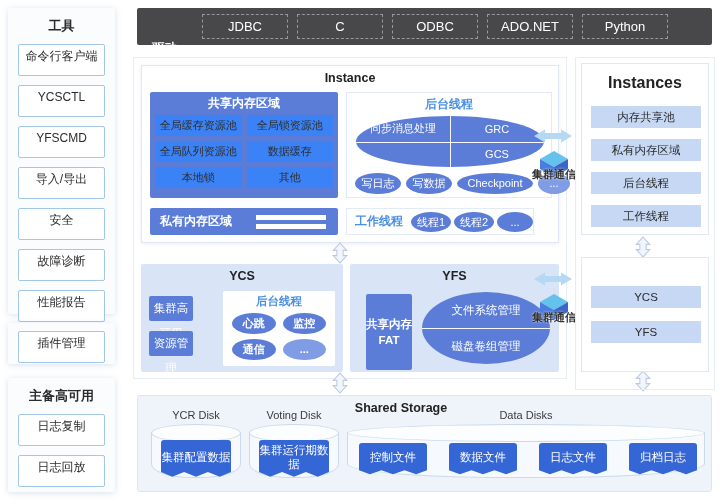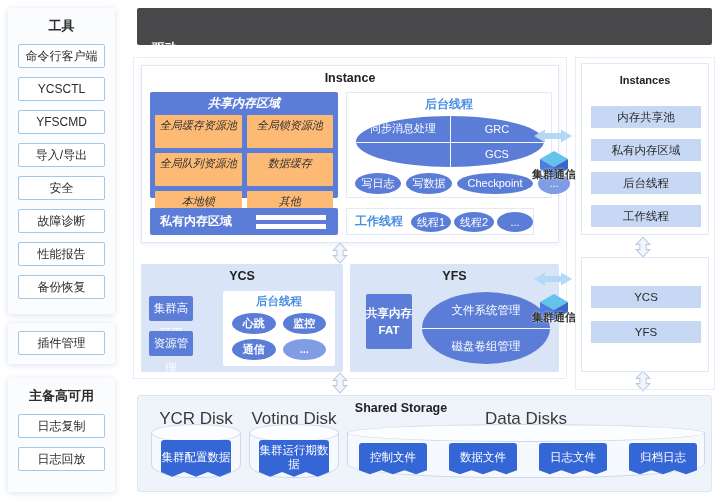--- a/index.html
+++ b/index.html
@@ -6,42 +6,42 @@
   body { background:#fff; }
   #app{position:relative;width:720px;height:500px;background:#ffffff;
        font-family:"Liberation Sans","DejaVu Sans",sans-serif;color:#2e2e2e;overflow:hidden;}
 
   
   .panel{position:absolute;background:#fafcfe;box-shadow:0 1px 6px rgba(120,150,190,.28);border-radius:2px;}
   .tools-panel{left:8px;top:8px;width:107px;height:306px;}
   .plugin-panel{left:8px;top:323px;width:107px;height:41px;}
   .ha-panel{left:8px;top:378px;width:107px;height:114px;}
   .panel-title{font-weight:bold;font-size:13px;text-align:center;padding-top:9px;color:#2b2b2b;}
-  .side-item{margin:9px 10px 0;height:24px;line-height:22px;background:#fff;border:1px solid #a3c7e9;
+  .side-item{margin:9px 10px 0;height:32px;line-height:22px;background:#fff;border:1px solid #a3c7e9;
              text-align:center;font-size:12px;color:#2b2b2b;border-radius:2px;}
   .plugin-panel .side-item{margin-top:8px;}
 
   
   .drivers-bar{position:absolute;left:137px;top:8px;width:575px;height:37px;background:#48484b;
                border-radius:2px;display:flex;align-items:center;}
   .drivers-label{color:#fff;font-weight:bold;font-size:12.5px;margin-left:15px;margin-top:44px;}
   .driver-boxes{display:flex;gap:9px;margin-left:25px;}
   .driver-box{width:86px;height:25px;line-height:23px;border:1px dashed #97979c;color:#fff;
               text-align:center;font-size:13px;}
 
   
   .mid-wrapper{position:absolute;left:133px;top:57px;width:434px;height:322px;border:1px solid #e6edf7;padding-left:37px;}
   .instance-box{position:absolute;left:7px;top:7px;width:418px;height:178px;background:#fff;
                 border:1px solid #dfe8f4;box-shadow:0 1px 4px rgba(140,160,200,.18);}
   .box-title{font-size:12.5px;font-weight:bold;text-align:center;color:#222;padding-top:5px;}
   .blue{background:#5b7dd8;}
-  .shm{position:absolute;left:8px;top:26px;width:188px;height:106px;border-radius:2px;font-style:italic;}
+  .shm{position:absolute;left:8px;top:26px;width:188px;height:106px;border-radius:2px;}
   .shm-title{color:#fff;font-weight:bold;font-size:12px;text-align:center;line-height:23px;}
   .shm-grid{display:grid;grid-template-columns:1fr 1fr;gap:5px;padding:0 5px;}
-  .shm-cell{background:#fdba74;height:33px;line-height:21px;text-align:center;font-size:11px;border-radius:1px;}
+  .shm-cell{background:#3b82f6;height:21px;line-height:21px;text-align:center;font-size:11px;border-radius:1px;}
   .bgt{position:absolute;left:204px;top:26px;width:206px;height:106px;background:#fff;border:1px solid #e2eaf5;}
   .blue-title{color:#4a90e2;font-weight:bold;font-size:12px;text-align:center;padding-top:3px;}
   .quad-ellipse{position:absolute;left:9px;top:23px;width:188px;height:51px;border-radius:50%;overflow:hidden;}
   .quad{position:absolute;width:50%;height:50%;display:flex;align-items:center;justify-content:center;
         color:#fff;font-size:11px;}
   .q0{left:0;top:0}.q1{right:0;top:0}.q2{left:0;bottom:0}.q3{right:0;bottom:0}
   .quad-hline{position:absolute;left:0;right:0;top:50%;height:1px;background:rgba(255,255,255,.95);}
   .quad-vline{position:absolute;top:0;bottom:0;left:50%;width:1px;background:rgba(255,255,255,.95);}
   .pill{display:inline-block;background:#5b7dd8;color:#fff;border-radius:50%;font-size:11px;text-align:center;}
   .pill.light{background:#7f9ce5;}
@@ -59,52 +59,52 @@
   .wt .pill.light{width:36px;background:#5b7dd8;}
 
   .sub-box{position:absolute;top:206px;height:108px;background:#d9e4f7;border-radius:2px;}
   .ycs-box{left:7px;width:202px;}
   .yfs-box{left:216px;width:209px;}
   .ycs-left-item{position:absolute;left:8px;width:44px;height:25px;background:#5b7dd8;color:#fff;
                  font-size:11.5px;text-align:center;line-height:25px;border-radius:2px;}
   .ycs-white{position:absolute;left:82px;top:27px;width:112px;height:75px;background:#fff;border-radius:2px;}
   .ycs-pills{display:grid;grid-template-columns:1fr 1fr;gap:5px 7px;padding:4px 9px 0;}
   .ycs-pills .pill{height:21px;line-height:21px;font-weight:bold;}
-  .yfs-fat{position:absolute;left:16px;top:30px;width:46px;height:55px;background:#5b7dd8;color:#fff;
+  .yfs-fat{position:absolute;left:16px;top:30px;width:46px;height:76px;background:#5b7dd8;color:#fff;
            font-size:11.5px;text-align:center;display:flex;align-items:center;justify-content:center;
            line-height:1.4;border-radius:2px;font-weight:bold;}
   .yfs-ellipse{position:absolute;left:72px;top:28px;width:128px;height:72px;border-radius:50%;
                overflow:hidden;color:#fff;font-size:11.5px;}
   .yfs-half{position:absolute;left:0;right:0;height:50%;display:flex;align-items:center;justify-content:center;}
   .yfs-top{top:0}.yfs-bot{bottom:0}
   .yfs-hline{position:absolute;left:0;right:0;top:50%;height:1px;background:rgba(255,255,255,.95);}
 
   
   .right-wrapper{position:absolute;left:575px;top:57px;width:140px;height:333px;border:1px solid #e6edf7;}
   .inst-box{position:absolute;left:5px;width:128px;background:#fff;border:1px solid #dfe8f4;}
   .inst-box1{top:5px;height:172px;}
   .inst-box2{top:199px;height:115px;}
-  .inst-title{font-weight:bold;font-size:11px;text-align:center;padding-top:10px;color:#222;}
+  .inst-title{font-weight:bold;font-size:16px;text-align:center;padding-top:10px;color:#222;}
   .inst-item{position:absolute;left:9px;width:110px;height:22px;background:#c7d8f4;text-align:center;
              line-height:22px;font-size:11.5px;color:#2b2b2b;}
 
   
   .v-arrow{position:absolute;width:16px;height:22px;}
   .h-arrow{position:absolute;width:42px;height:16px;}
   .comm-group{position:absolute;width:60px;text-align:center;}
   .comm-icon{display:block;margin:0 auto;}
   .comm-label{font-size:11px;font-weight:bold;color:#333;margin-top:-12px;position:relative;
               text-shadow:0 0 2px #fff;}
 
   
   .storage-box{position:absolute;left:137px;top:395px;width:575px;height:97px;background:#eff4fb;
                border:1px solid #dce6f3;border-radius:3px;}
   .storage-title{position:absolute;left:203px;top:5px;width:120px;text-align:center;font-weight:bold;
                  font-size:12.5px;color:#222;}
-  .disk-label{position:absolute;top:13px;text-align:center;font-size:17px;color:#3a3a3a;}
+  .disk-label{position:absolute;top:13px;text-align:center;font-size:11px;color:#3a3a3a;}
   .dl1{left:13px;width:90px;} .dl2{left:111px;width:90px;} .dl3{left:209px;width:358px;}
   .cyl{position:absolute;top:36px;height:46px;border:1px solid #ccd9eb;border-top:none;
        background:#f6fafe;border-radius:0 0 45% 45%/0 0 14px 14px;}
   .cyl::before{content:"";position:absolute;left:-1px;right:-1px;top:-8px;height:16px;
        border:1px solid #ccd9eb;border-radius:50%;background:#fbfdff;}
   .c1{left:13px;width:90px;} .c2{left:111px;width:90px;} .c3{left:209px;width:358px;}
   .doc{position:absolute;background:#3566d6;color:#fff;font-size:11.5px;text-align:center;
        display:flex;align-items:center;justify-content:center;line-height:1.25;z-index:3;
        clip-path:polygon(0 0,100% 0,100% 80%,84% 92%,67% 80%,50% 92%,33% 80%,16% 92%,0 80%);
        padding-bottom:6px;border-radius:3px 3px 0 0;}
@@ -133,20 +133,27 @@
     <div class="side-item">插件管理</div>
   </div>
   <div class="panel ha-panel">
     <div class="panel-title">主备高可用</div>
     <div class="side-item">日志复制</div>
     <div class="side-item">日志回放</div>
   </div>
 
   <div class="drivers-bar">
     <span class="drivers-label">驱动</span>
+    <div class="driver-boxes">
+      <div class="driver-box">JDBC</div>
+      <div class="driver-box">C</div>
+      <div class="driver-box">ODBC</div>
+      <div class="driver-box">ADO.NET</div>
+      <div class="driver-box">Python</div>
+    </div>
   </div>
 
   <div class="mid-wrapper">
     <div class="instance-box">
       <div class="box-title">Instance</div>
 
       <div class="shm blue">
         <div class="shm-title">共享内存区域</div>
         <div class="shm-grid">
           <div class="shm-cell">全局缓存资源池</div>

